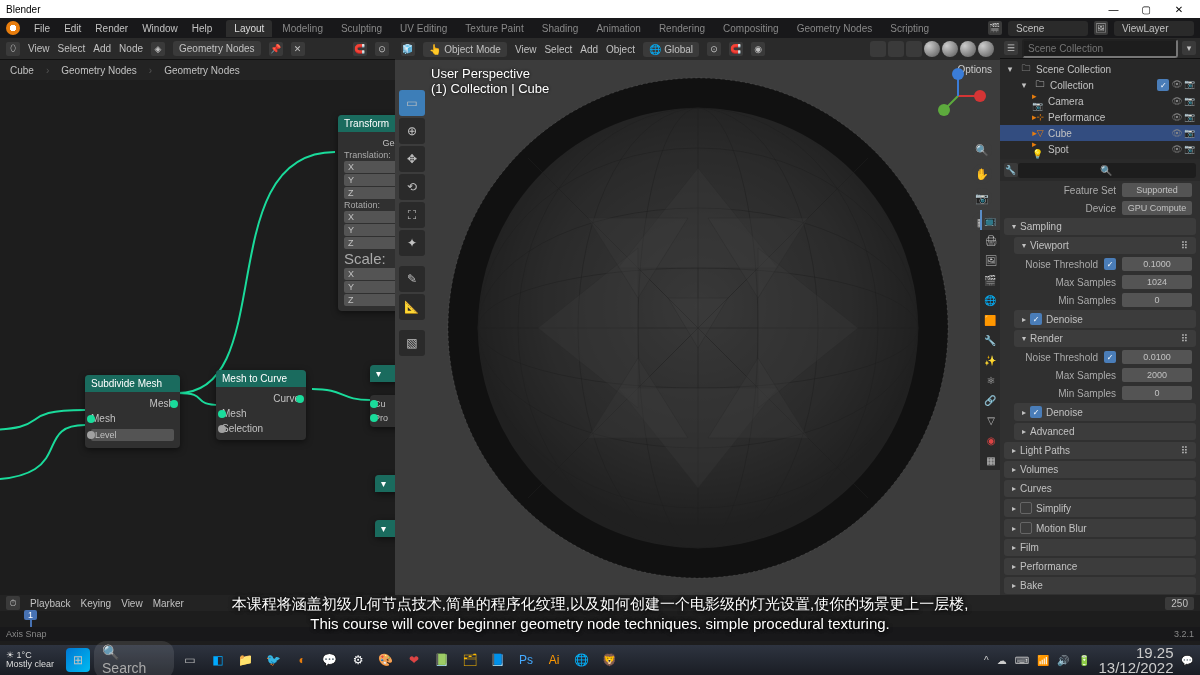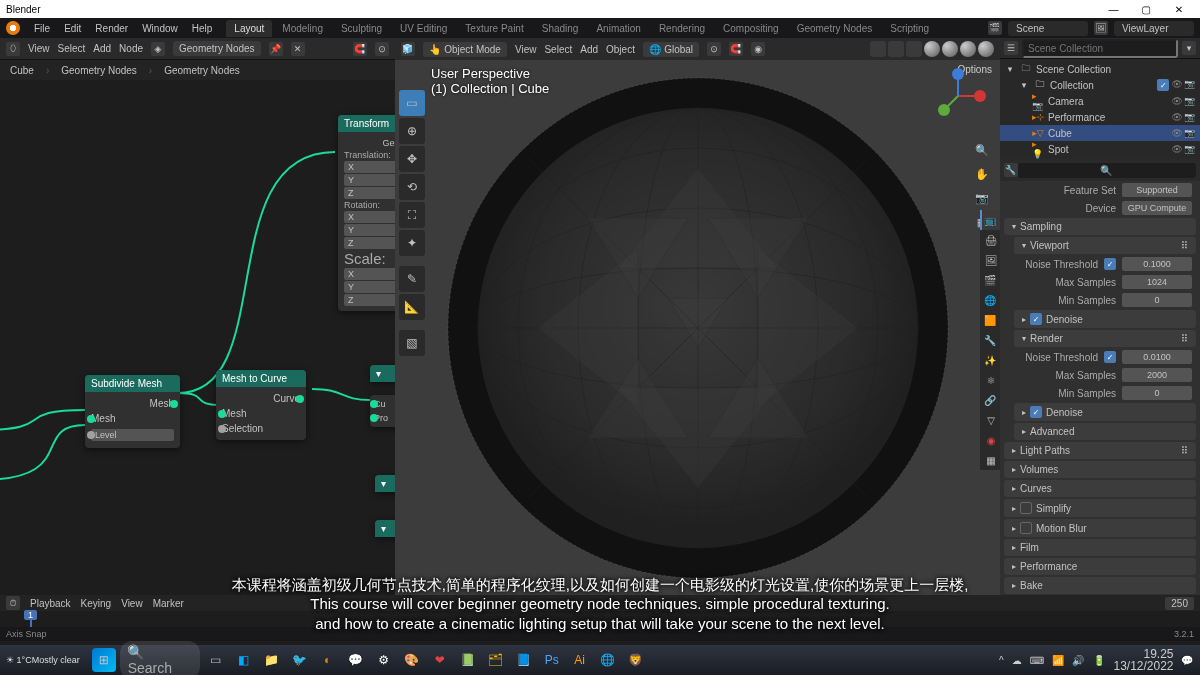--- a/index.html
+++ b/index.html
@@ -70,25 +70,25 @@
 .psection { background:#3c3c3c; padding:3px 8px; font-size:10px; display:flex; align-items:center; gap:4px; margin:1px 4px; border-radius:3px; }
 .psection .chev { font-size:8px; }
 .timeline { height:32px; background:#232323; display:flex; flex-direction:column; }
 .tl-head { height:16px; display:flex; align-items:center; padding:0 6px; gap:10px; font-size:10px; }
 .tl-track { height:16px; background:#1d1d1d; position:relative; display:flex; align-items:center; font-size:9px; color:#666; }
 .tl-cursor { position:absolute; left:30px; top:0; width:2px; height:16px; background:#4772b3; }
 .tl-cursor::before { content:"1"; position:absolute; top:-1px; left:-6px; background:#4772b3; padding:0 4px; border-radius:2px; color:#fff; font-size:9px; }
 .statusbar { height:14px; background:#18181a; display:flex; align-items:center; padding:0 6px; font-size:9px; color:#888; }
 .subtitles { position:absolute; bottom:42px; left:0; right:0; text-align:center; font-size:15px; color:#fff; text-shadow:0 0 4px #000,0 0 4px #000; pointer-events:none; line-height:1.3; }
 .taskbar { position:absolute; bottom:0; left:0; right:0; height:30px; background:linear-gradient(#2e3440,#1a1d24); display:flex; align-items:center; padding:0 6px; gap:4px; }
-.taskbar .weather { display:flex; flex-direction:row; font-size:9px; color:#ddd; line-height:1; margin-right:8px; }
+.taskbar .weather { display:flex; flex-direction:column; font-size:9px; color:#ddd; line-height:1; margin-right:8px; }
 .taskbar .search { background:rgba(255,255,255,.1); padding:3px 8px; border-radius:12px; font-size:14px; color:#aaa; width:80px; }
 .taskbar .tbicon { width:24px; height:24px; border-radius:4px; display:flex; align-items:center; justify-content:center; font-size:12px; }
 .taskbar .tray { margin-left:auto; display:flex; align-items:center; gap:8px; font-size:10px; color:#ccc; }
-.taskbar .clock { text-align:right; line-height:1; font-size:12px; }
+.taskbar .clock { text-align:right; line-height:1; font-size:15px; }
 .chk { width:12px; height:12px; background:#4a7db8; border-radius:2px; display:inline-flex; align-items:center; justify-content:center; color:#fff; font-size:8px; }
 </style>
 </head>
 <body>
 
 <div class="titlebar">
   <div><span>Blender</span></div>
   <div class="win-btns">
     <span>—</span>
     <span>▢</span>
@@ -553,21 +553,20 @@
 
 <div class="statusbar">
   <span>Axis Snap</span>
   <span style="flex:1"></span>
   <span>3.2.1</span>
 </div>
 
 <div class="subtitles">
   <div>本课程将涵盖初级几何节点技术,简单的程序化纹理,以及如何创建一个电影级的灯光设置,使你的场景更上一层楼,</div>
   <div>This course will cover beginner geometry node techniques. simple procedural texturing.</div>
-  <div>and how to create a cinematic lighting setup that will take your scene to the next level.</div>
 </div>
 
 <div class="taskbar">
   <div class="weather">
     <span>☀ <span>1°C</span></span>
     <span>Mostly clear</span>
   </div>
   <div class="tbicon" style="background:linear-gradient(135deg,#0078d4,#00bcf2)">⊞</div>
   <div class="search">🔍 <span>Search</span></div>
   <div class="tbicon">▭</div>

